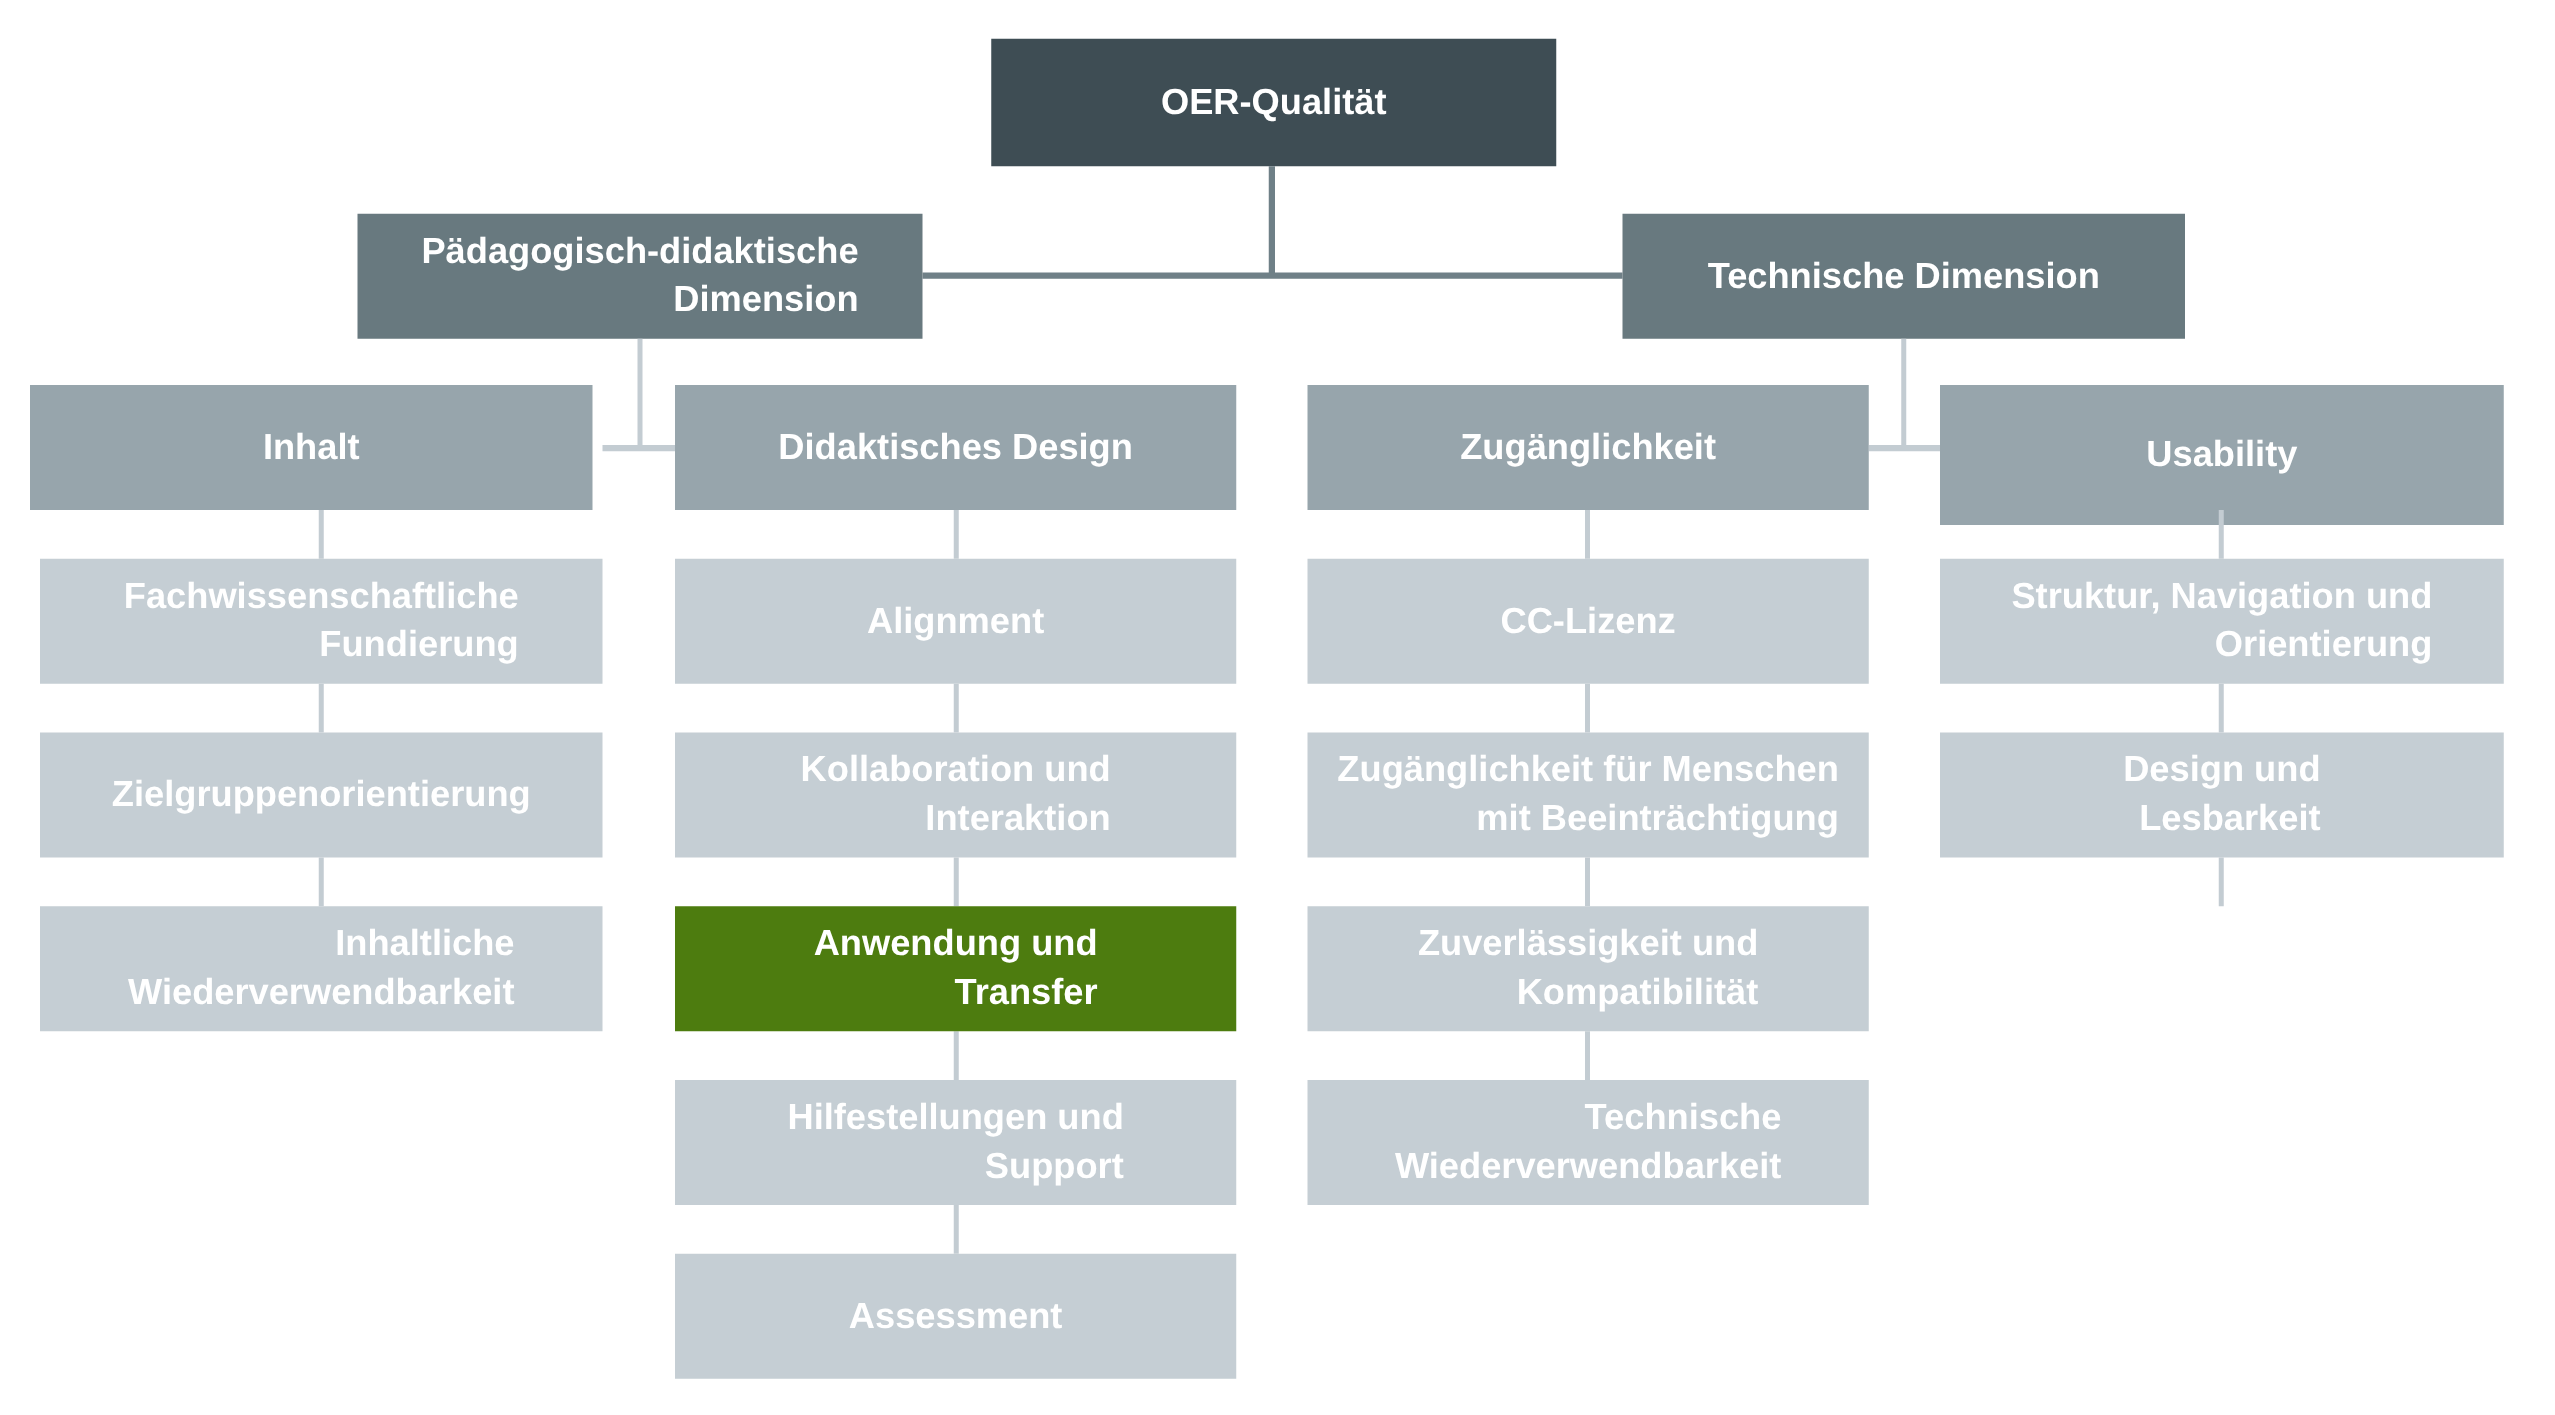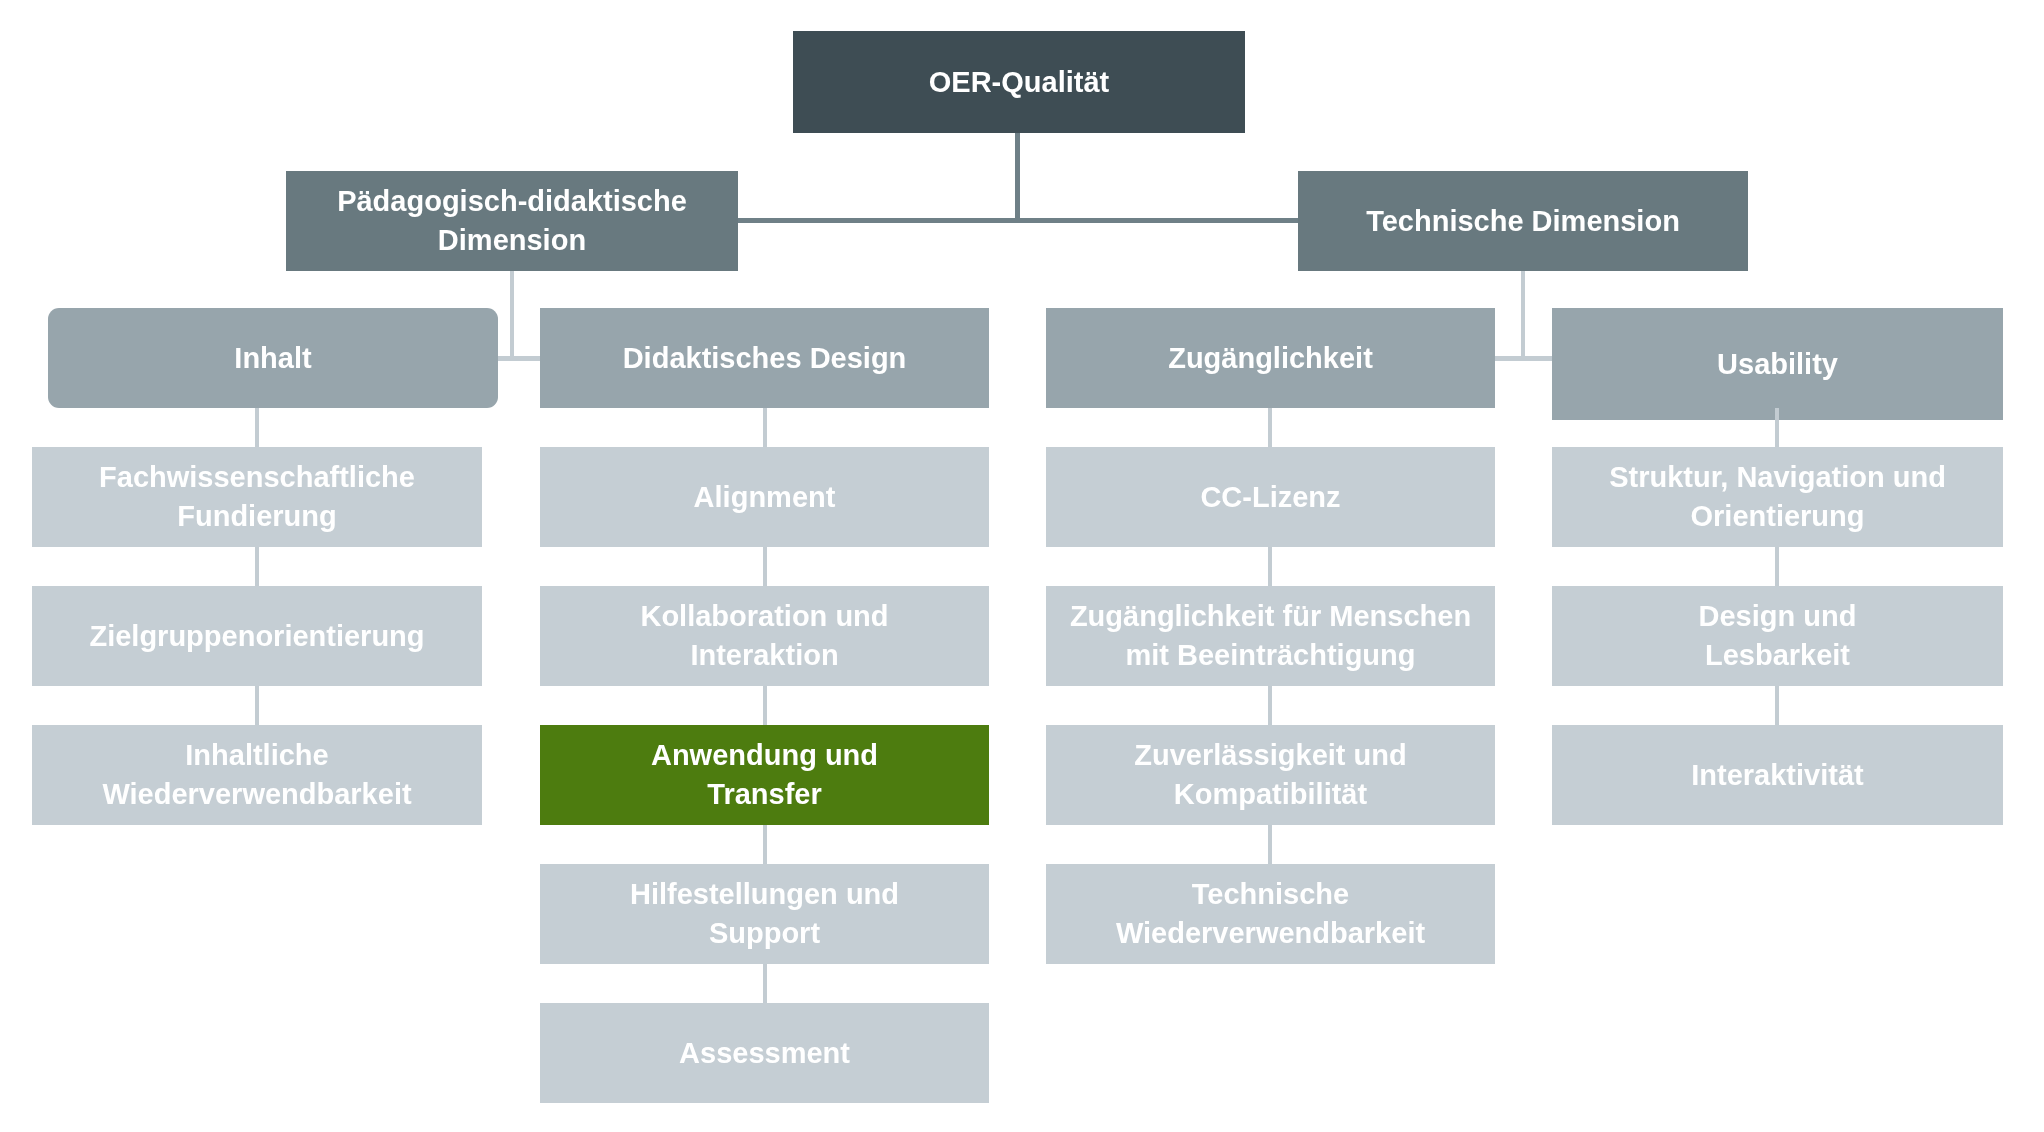--- a/index.html
+++ b/index.html
@@ -13,21 +13,21 @@
     height: 1132px;
     background: #ffffff;
     font-family: "Liberation Sans", sans-serif;
     overflow: hidden;
   }
   .node {
     position: absolute;
     display: flex;
     align-items: center;
     justify-content: center;
-    text-align: center;
+    text-align: right;
     color: #ffffff;
     font-weight: 700;
     font-size: 29px;
     line-height: 39px;
     white-space: pre-line;
     box-sizing: border-box;
     padding: 0 8px;
   }
   .connector {
     position: absolute;
@@ -45,21 +45,21 @@
 
   <div class="node" style="left: 286px; top: 171px; width: 452px; height: 100px; background: rgb(104, 121, 127);">Pädagogisch-didaktische
 Dimension</div>
   <div class="node" style="left: 1298px; top: 171px; width: 450px; height: 100px; background: rgb(104, 121, 127);">Technische Dimension</div>
 
   <div class="connector" style="left: 510px; top: 271px; width: 4px; height: 89px; background: rgb(195, 204, 210);"></div>
   <div class="connector" style="left: 482px; top: 356px; width: 58px; height: 5px; background: rgb(195, 204, 210);"></div>
   <div class="connector" style="left: 1521px; top: 271px; width: 4px; height: 89px; background: rgb(195, 204, 210);"></div>
   <div class="connector" style="left: 1495px; top: 356px; width: 57px; height: 5px; background: rgb(195, 204, 210);"></div>
 
-  <div class="node" style="left: 48px; top: 308px; width: 450px; height: 100px; background: rgb(151, 165, 172); border-radius: 11px;">Inhalt</div>
+  <div class="node" style="left: 24px; top: 308px; width: 450px; height: 100px; background: rgb(151, 165, 172);">Inhalt</div>
   <div class="node" style="left: 540px; top: 308px; width: 449px; height: 100px; background: rgb(151, 165, 172);">Didaktisches Design</div>
   <div class="node" style="left: 1046px; top: 308px; width: 449px; height: 100px; background: rgb(151, 165, 172);">Zugänglichkeit</div>
   <div class="node" style="left: 1552px; top: 308px; width: 451px; height: 112px; background: rgb(151, 165, 172);">Usability</div>
 
   <div class="connector" style="left: 255px; top: 408px; width: 4px; height: 39px; background: rgb(195, 204, 210);"></div>
   <div class="connector" style="left: 255px; top: 547px; width: 4px; height: 39px; background: rgb(195, 204, 210);"></div>
   <div class="connector" style="left: 255px; top: 686px; width: 4px; height: 39px; background: rgb(195, 204, 210);"></div>
 
   <div class="node" style="left: 32px; top: 447px; width: 450px; height: 100px; background: rgb(197, 206, 212);">Fachwissenschaftliche
 Fundierung</div>
@@ -96,15 +96,14 @@
 Wiederverwendbarkeit</div>
 
   <div class="connector" style="left: 1775px; top: 408px; width: 4px; height: 39px; background: rgb(195, 204, 210);"></div>
   <div class="connector" style="left: 1775px; top: 547px; width: 4px; height: 39px; background: rgb(195, 204, 210);"></div>
   <div class="connector" style="left: 1775px; top: 686px; width: 4px; height: 39px; background: rgb(195, 204, 210);"></div>
 
   <div class="node" style="left: 1552px; top: 447px; width: 451px; height: 100px; background: rgb(197, 206, 212);">Struktur, Navigation und
 Orientierung</div>
   <div class="node" style="left: 1552px; top: 586px; width: 451px; height: 100px; background: rgb(197, 206, 212);">Design und
 Lesbarkeit</div>
-  <div class="node" style="left: 1552px; top: 725px; width: 451px; height: 100px; background: rgb(197, 206, 212);">Interaktivität</div>
 
 </div>
 
 </body></html>

